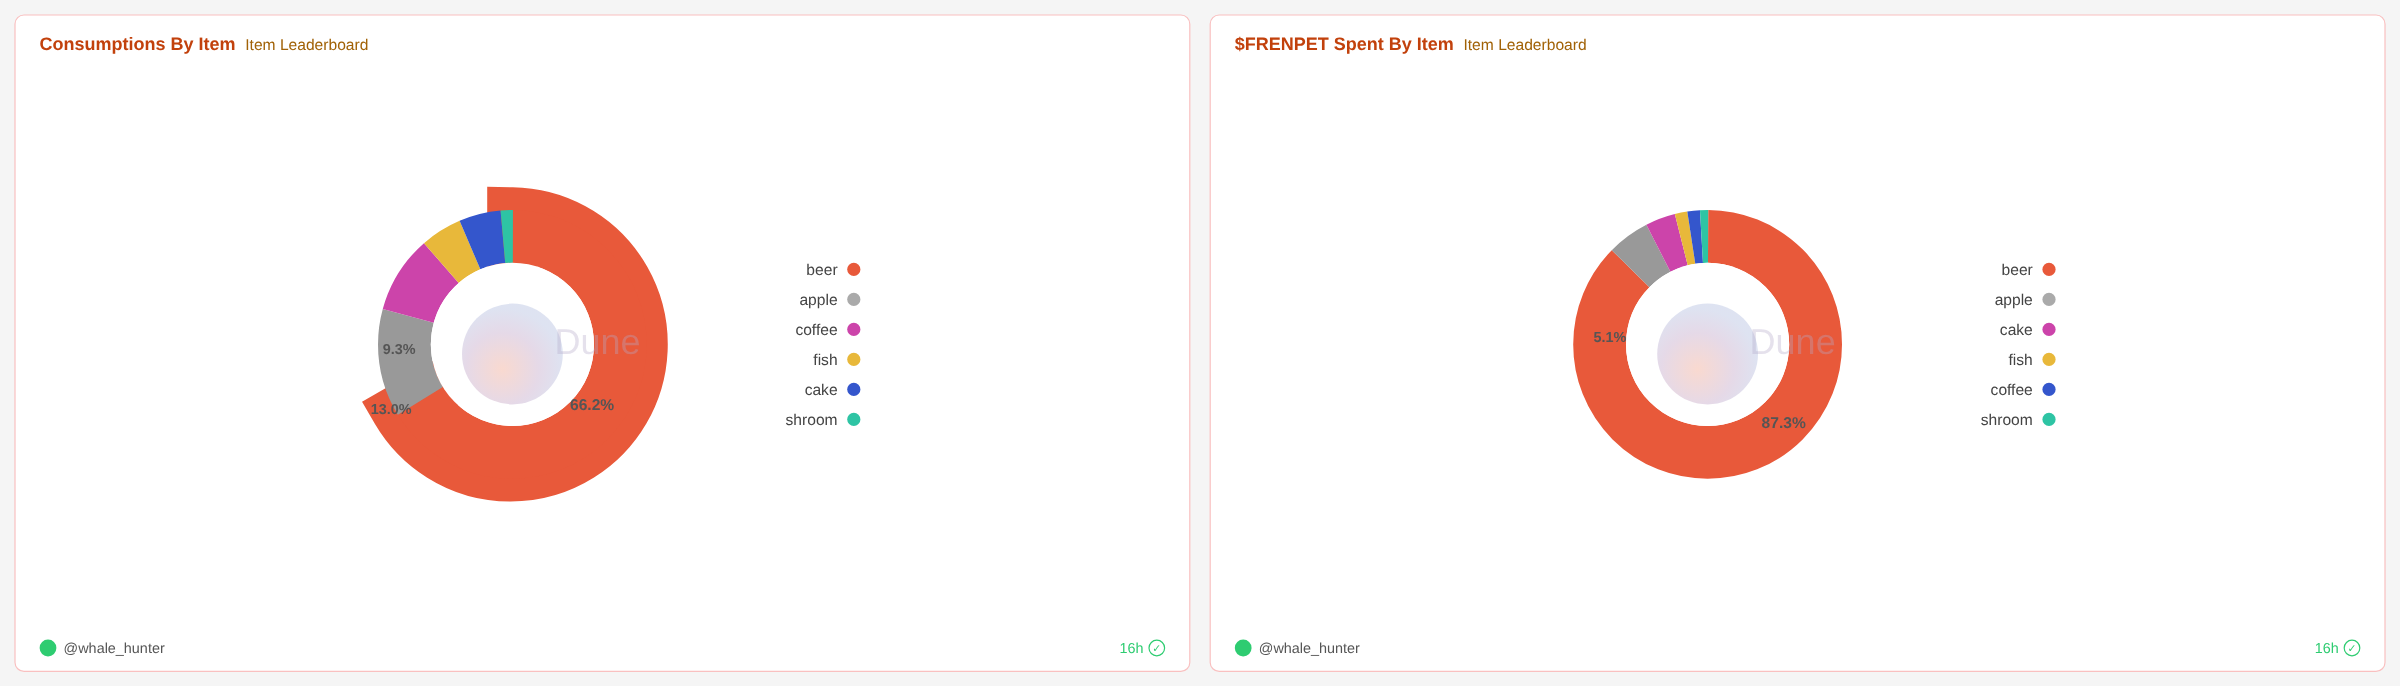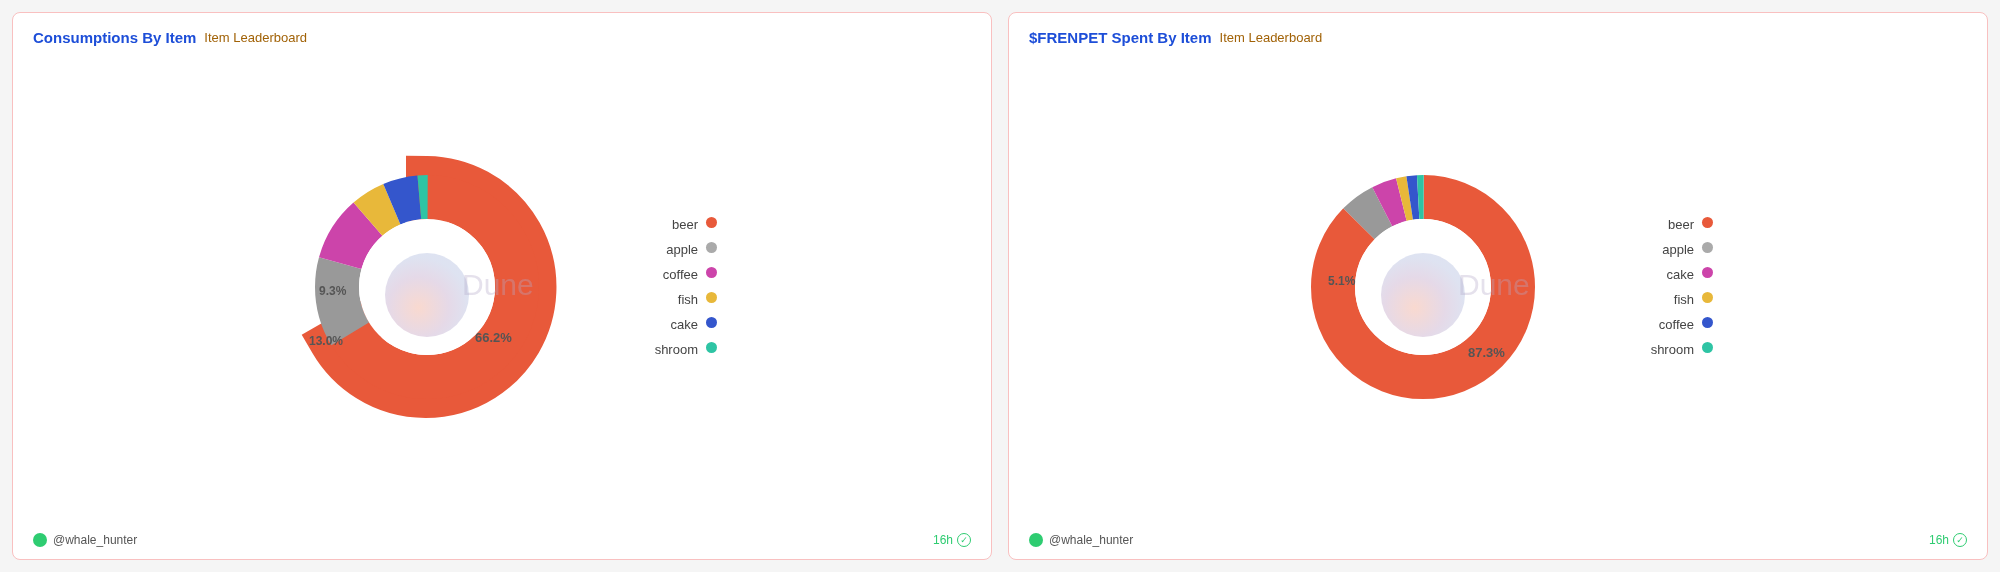--- a/index.html
+++ b/index.html
@@ -33,21 +33,21 @@
     }
     .card-header {
       display: flex;
       align-items: center;
       gap: 8px;
       margin-bottom: 8px;
     }
     .card-title {
       font-size: 15px;
       font-weight: 700;
-      color: #1d4ed8;
+      color: #c2410c;
     }
     .card-subtitle {
       font-size: 13px;
       color: #a16207;
       font-weight: 400;
     }
     .chart-body {
       flex: 1;
       display: flex;
       align-items: center;
@@ -66,21 +66,21 @@
       height: 100%;
     }
     .legend {
       display: flex;
       flex-direction: column;
       gap: 10px;
       min-width: 110px;
     }
     .legend-item {
       display: flex;
-      align-items: flex-start;
+      align-items: center;
       justify-content: flex-end;
       gap: 8px;
       font-size: 13px;
       color: #444;
     }
     .legend-dot {
       width: 11px;
       height: 11px;
       border-radius: 50%;
       flex-shrink: 0;

